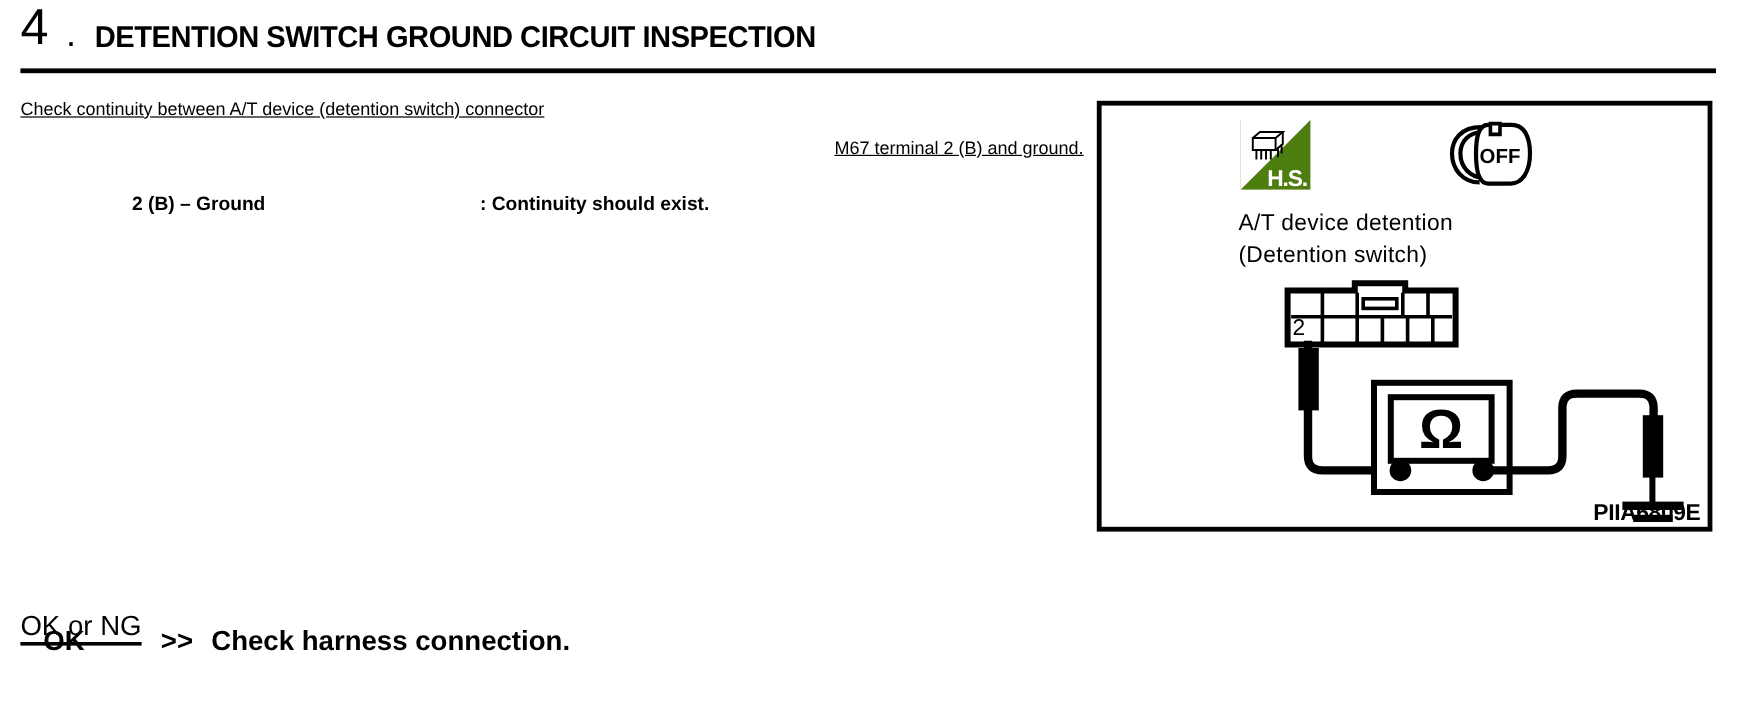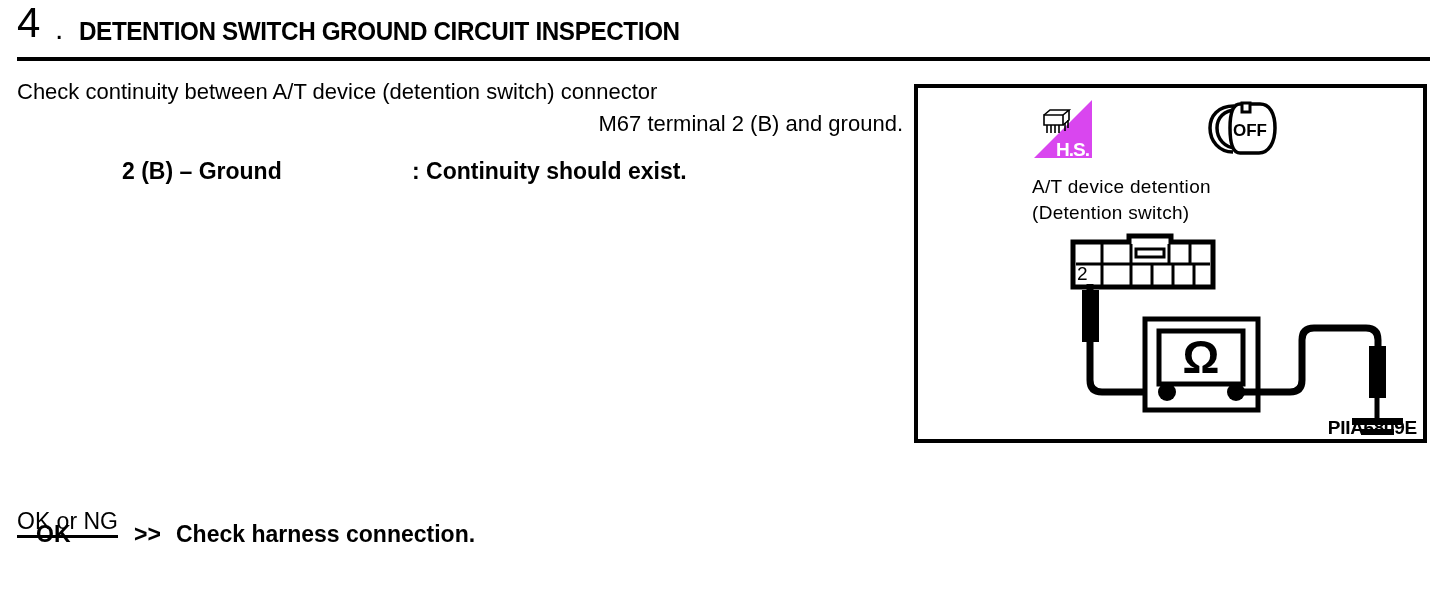--- a/index.html
+++ b/index.html
@@ -60,36 +60,36 @@
     height: 4px;
     background: #000;
   }
 
   
   .instruction {
     position: absolute;
     left: 17px;
     top: 76px;
     width: 886px;
-    font-size: 22px;
+    font-size: 15px;
     line-height: 32px;
     text-align: justify;
+    text-decoration: underline;
   }
   .instruction .line2 {
     text-align: right;
   }
   .spec-row {
     position: absolute;
     left: 110px;
     top: 155px;
-    font-size: 23px;
+    font-size: 16px;
     font-weight: bold;
     line-height: 32px;
     white-space: nowrap;
-    margin-left: 12px;
   }
   .spec-row .spec-left {
     display: inline-block;
     width: 290px;
   }
 
   
   .diagram-box {
     position: absolute;
     left: 914px;
@@ -110,21 +110,21 @@
     height: 62px;
   }
 
   
   .icon-hs {
     position: absolute;
     left: 0px;
     top: 2px;
     width: 58px;
     height: 58px;
-    background: #d946ef;
+    background: #4d7c0f;
     overflow: hidden;
   }
   .icon-hs .tri {
     position: absolute;
     left: 0; top: 0;
     width: 0; height: 0;
     border-left: 58px solid #fff;
     border-bottom: 58px solid transparent;
   }
   .icon-hs .hs-conn {

